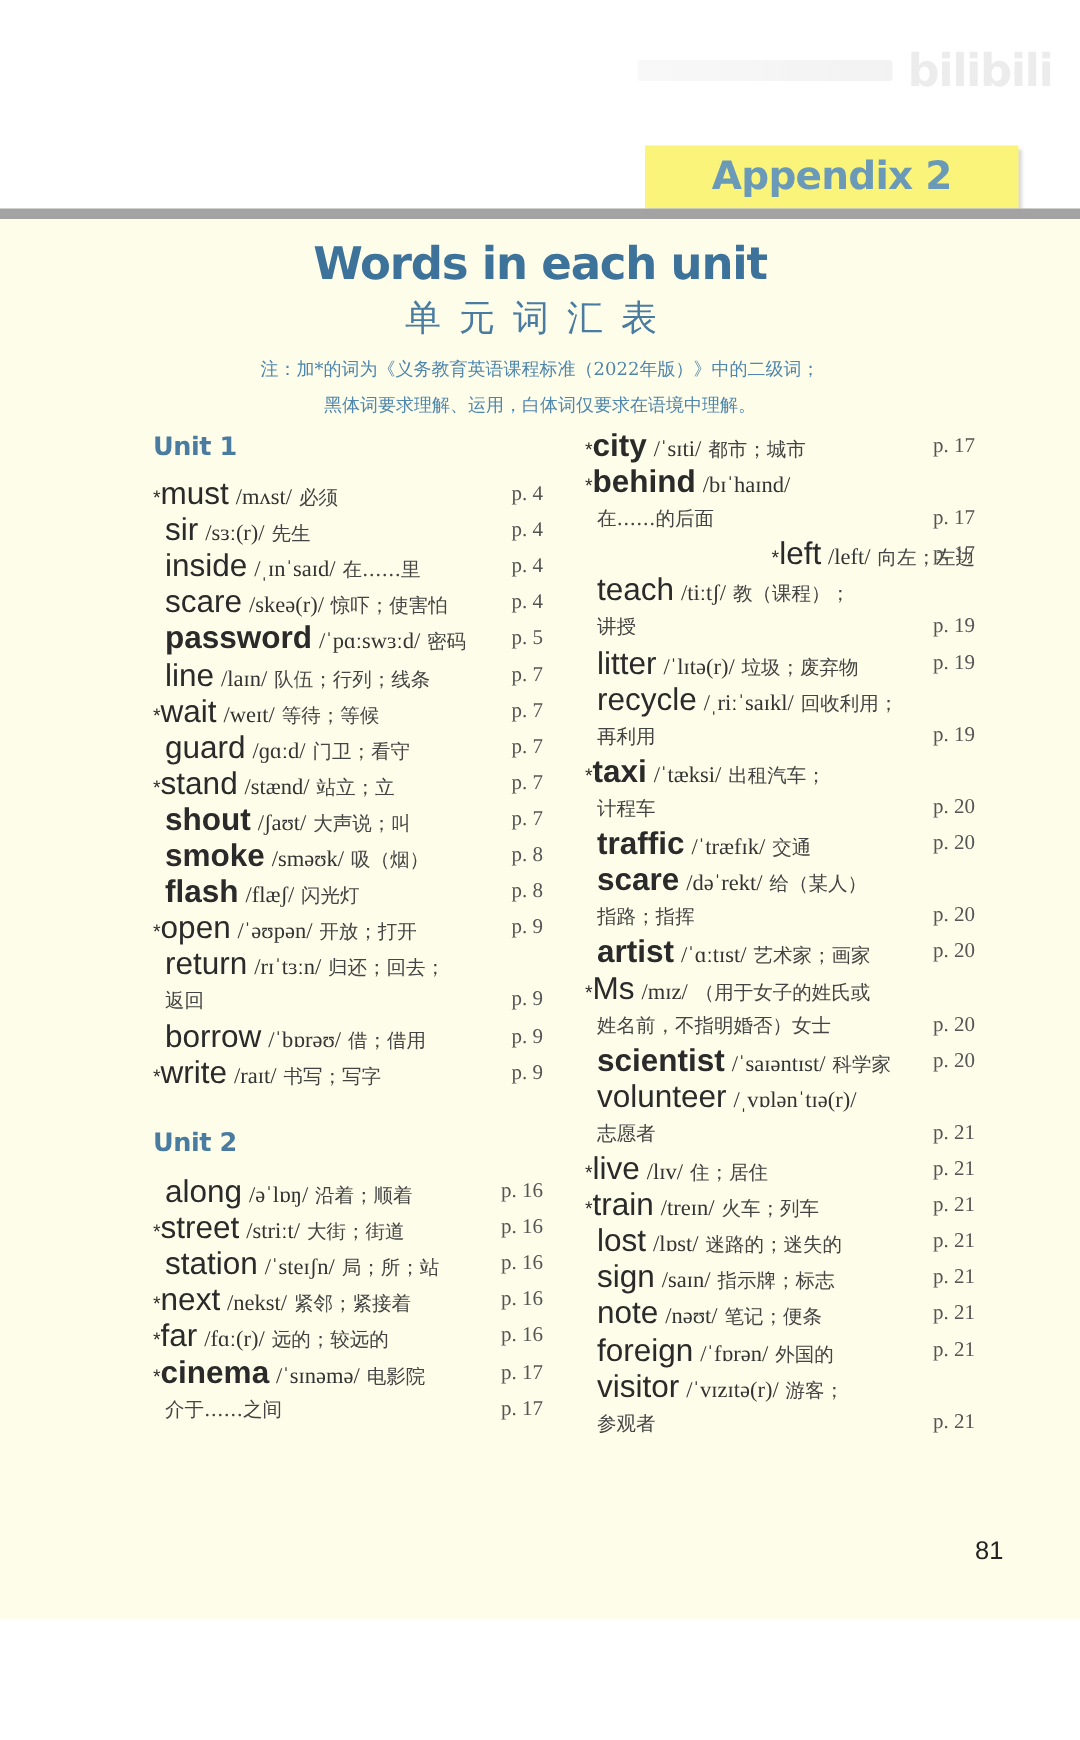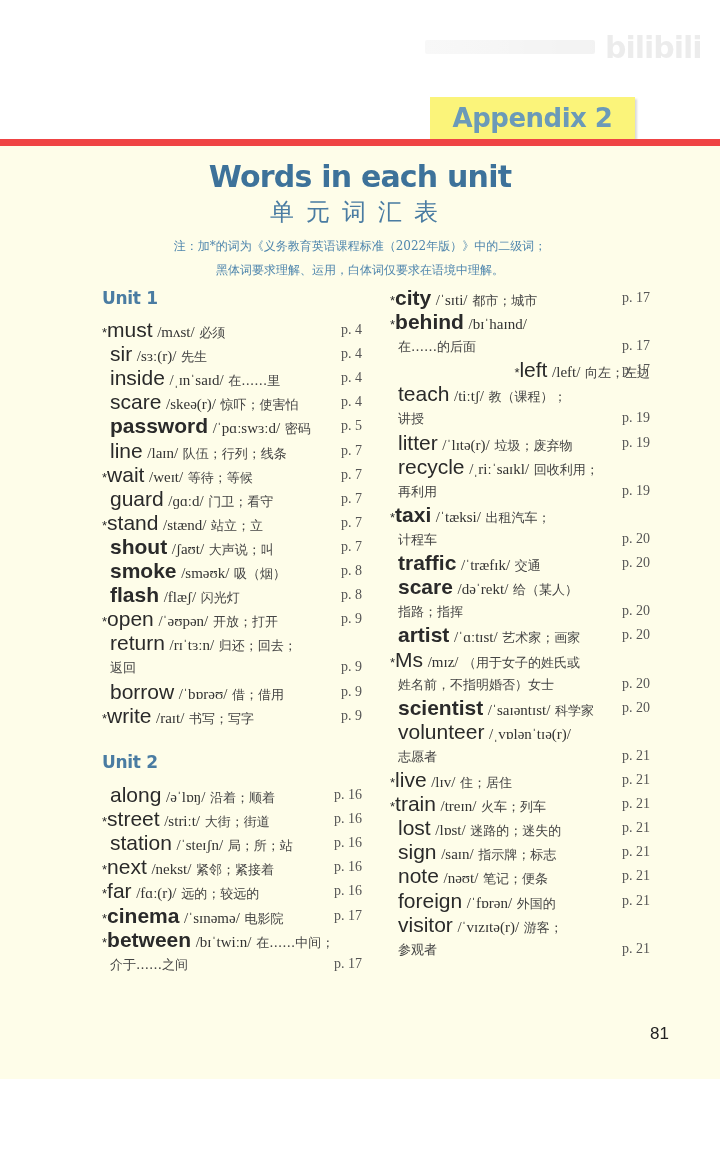--- a/index.html
+++ b/index.html
@@ -3,24 +3,24 @@
 <meta charset="utf-8">
 <style>
   * { box-sizing: border-box; margin: 0; padding: 0; }
   html, body { width: 720px; height: 1160px; background: #ffffff; overflow: hidden; }
   body { position: relative; font-family: "DejaVu Sans", sans-serif; color: #2a2a2a; }
 
   .watermark { position: absolute; left: 425px; top: 26px; width: 280px; height: 42px; display: flex; align-items: center; gap: 10px; opacity: 0.18; }
   .watermark .wm-bar { height: 14px; width: 170px; background: linear-gradient(90deg, #d8d8d8, #bdbdbd); border-radius: 2px; }
   .watermark .wm-logo { font-family: "DejaVu Sans", sans-serif; font-weight: bold; font-size: 30px; color: #9a9a9a; letter-spacing: -1px; }
 
-  .badge { position: absolute; left: 430px; top: 97px; width: 205px; height: 42px; background: #fbf47a; box-shadow: 2px 2px 2px rgba(0,0,0,0.15); display: flex; align-items: center; justify-content: center; }
+  .badge { position: absolute; left: 430px; top: 97px; width: 249px; height: 42px; background: #fbf47a; box-shadow: 2px 2px 2px rgba(0,0,0,0.15); display: flex; align-items: center; justify-content: center; }
   .badge span { font-family: "DejaVu Sans", sans-serif; font-weight: bold; font-size: 26px; color: #6b9ab8; letter-spacing: -0.5px; }
 
-  .page { position: absolute; left: 0; top: 139px; width: 720px; height: 940px; background: #fefde9; border-top: 7px solid #ef4444; }
+  .page { position: absolute; left: 0; top: 139px; width: 720px; height: 940px; background: #fefde9; border-top: 7px solid #a3a3a3; }
 
   .title { position: absolute; top: 13px; left: 0; width: 720px; text-align: center; font-family: "DejaVu Sans", sans-serif; font-weight: bold; font-size: 30px; color: #3d729a; letter-spacing: -0.8px; }
   .subtitle { position: absolute; top: 50px; left: 0; width: 720px; text-align: center; font-family: "DejaVu Serif", serif; font-size: 24px; color: #4a7ca2; letter-spacing: 12px; }
   .note { position: absolute; left: 0; width: 720px; text-align: center; font-family: "DejaVu Serif", serif; font-size: 12px; color: #4f86ad; }
   .note.n1 { top: 92px; }
   .note.n2 { top: 116px; }
 
   .col { position: absolute; top: 0; }
   .col.left { left: 102px; width: 260px; }
   .col.right { left: 390px; width: 260px; }
@@ -122,21 +122,20 @@
       <div class="entry" style="top: 709.3px;">
         <div class="line"><span class="star">*</span><span class="word">next</span> <span class="ipa">/nekst/</span> <span class="zh">紧邻；紧接着</span><span class="pg">p. 16</span></div>
       </div>
       <div class="entry" style="top: 733.4px;">
         <div class="line"><span class="star">*</span><span class="word">far</span> <span class="ipa">/fɑː(r)/</span> <span class="zh">远的；较远的</span><span class="pg">p. 16</span></div>
       </div>
       <div class="entry" style="top: 757.5px;">
         <div class="line"><span class="star">*</span><span class="word bold">cinema</span> <span class="ipa">/ˈsɪnəmə/</span> <span class="zh">电影院</span><span class="pg">p. 17</span></div>
       </div>
       <div class="entry" style="top: 781.6px;">
-        <div class="line"><span class="star">*</span><span class="word bold">between</span> <span class="ipa">/bɪˈtwiːn/</span> <span class="zh">在……中间；</span></div>
         <div class="line"><span class="cont">介于……之间</span><span class="pg">p. 17</span></div>
       </div>
     </div>
   <div id="col-right" class="col right">
       <div class="entry" style="top: 140px;">
         <div class="line"><span class="star">*</span><span class="word bold">city</span> <span class="ipa">/ˈsɪti/</span> <span class="zh">都市；城市</span><span class="pg">p. 17</span></div>
       </div>
       <div class="entry" style="top: 164.1px;">
         <div class="line"><span class="star">*</span><span class="word bold">behind</span> <span class="ipa">/bɪˈhaɪnd/</span> </div>
         <div class="line"><span class="cont">在……的后面</span><span class="pg">p. 17</span></div>

